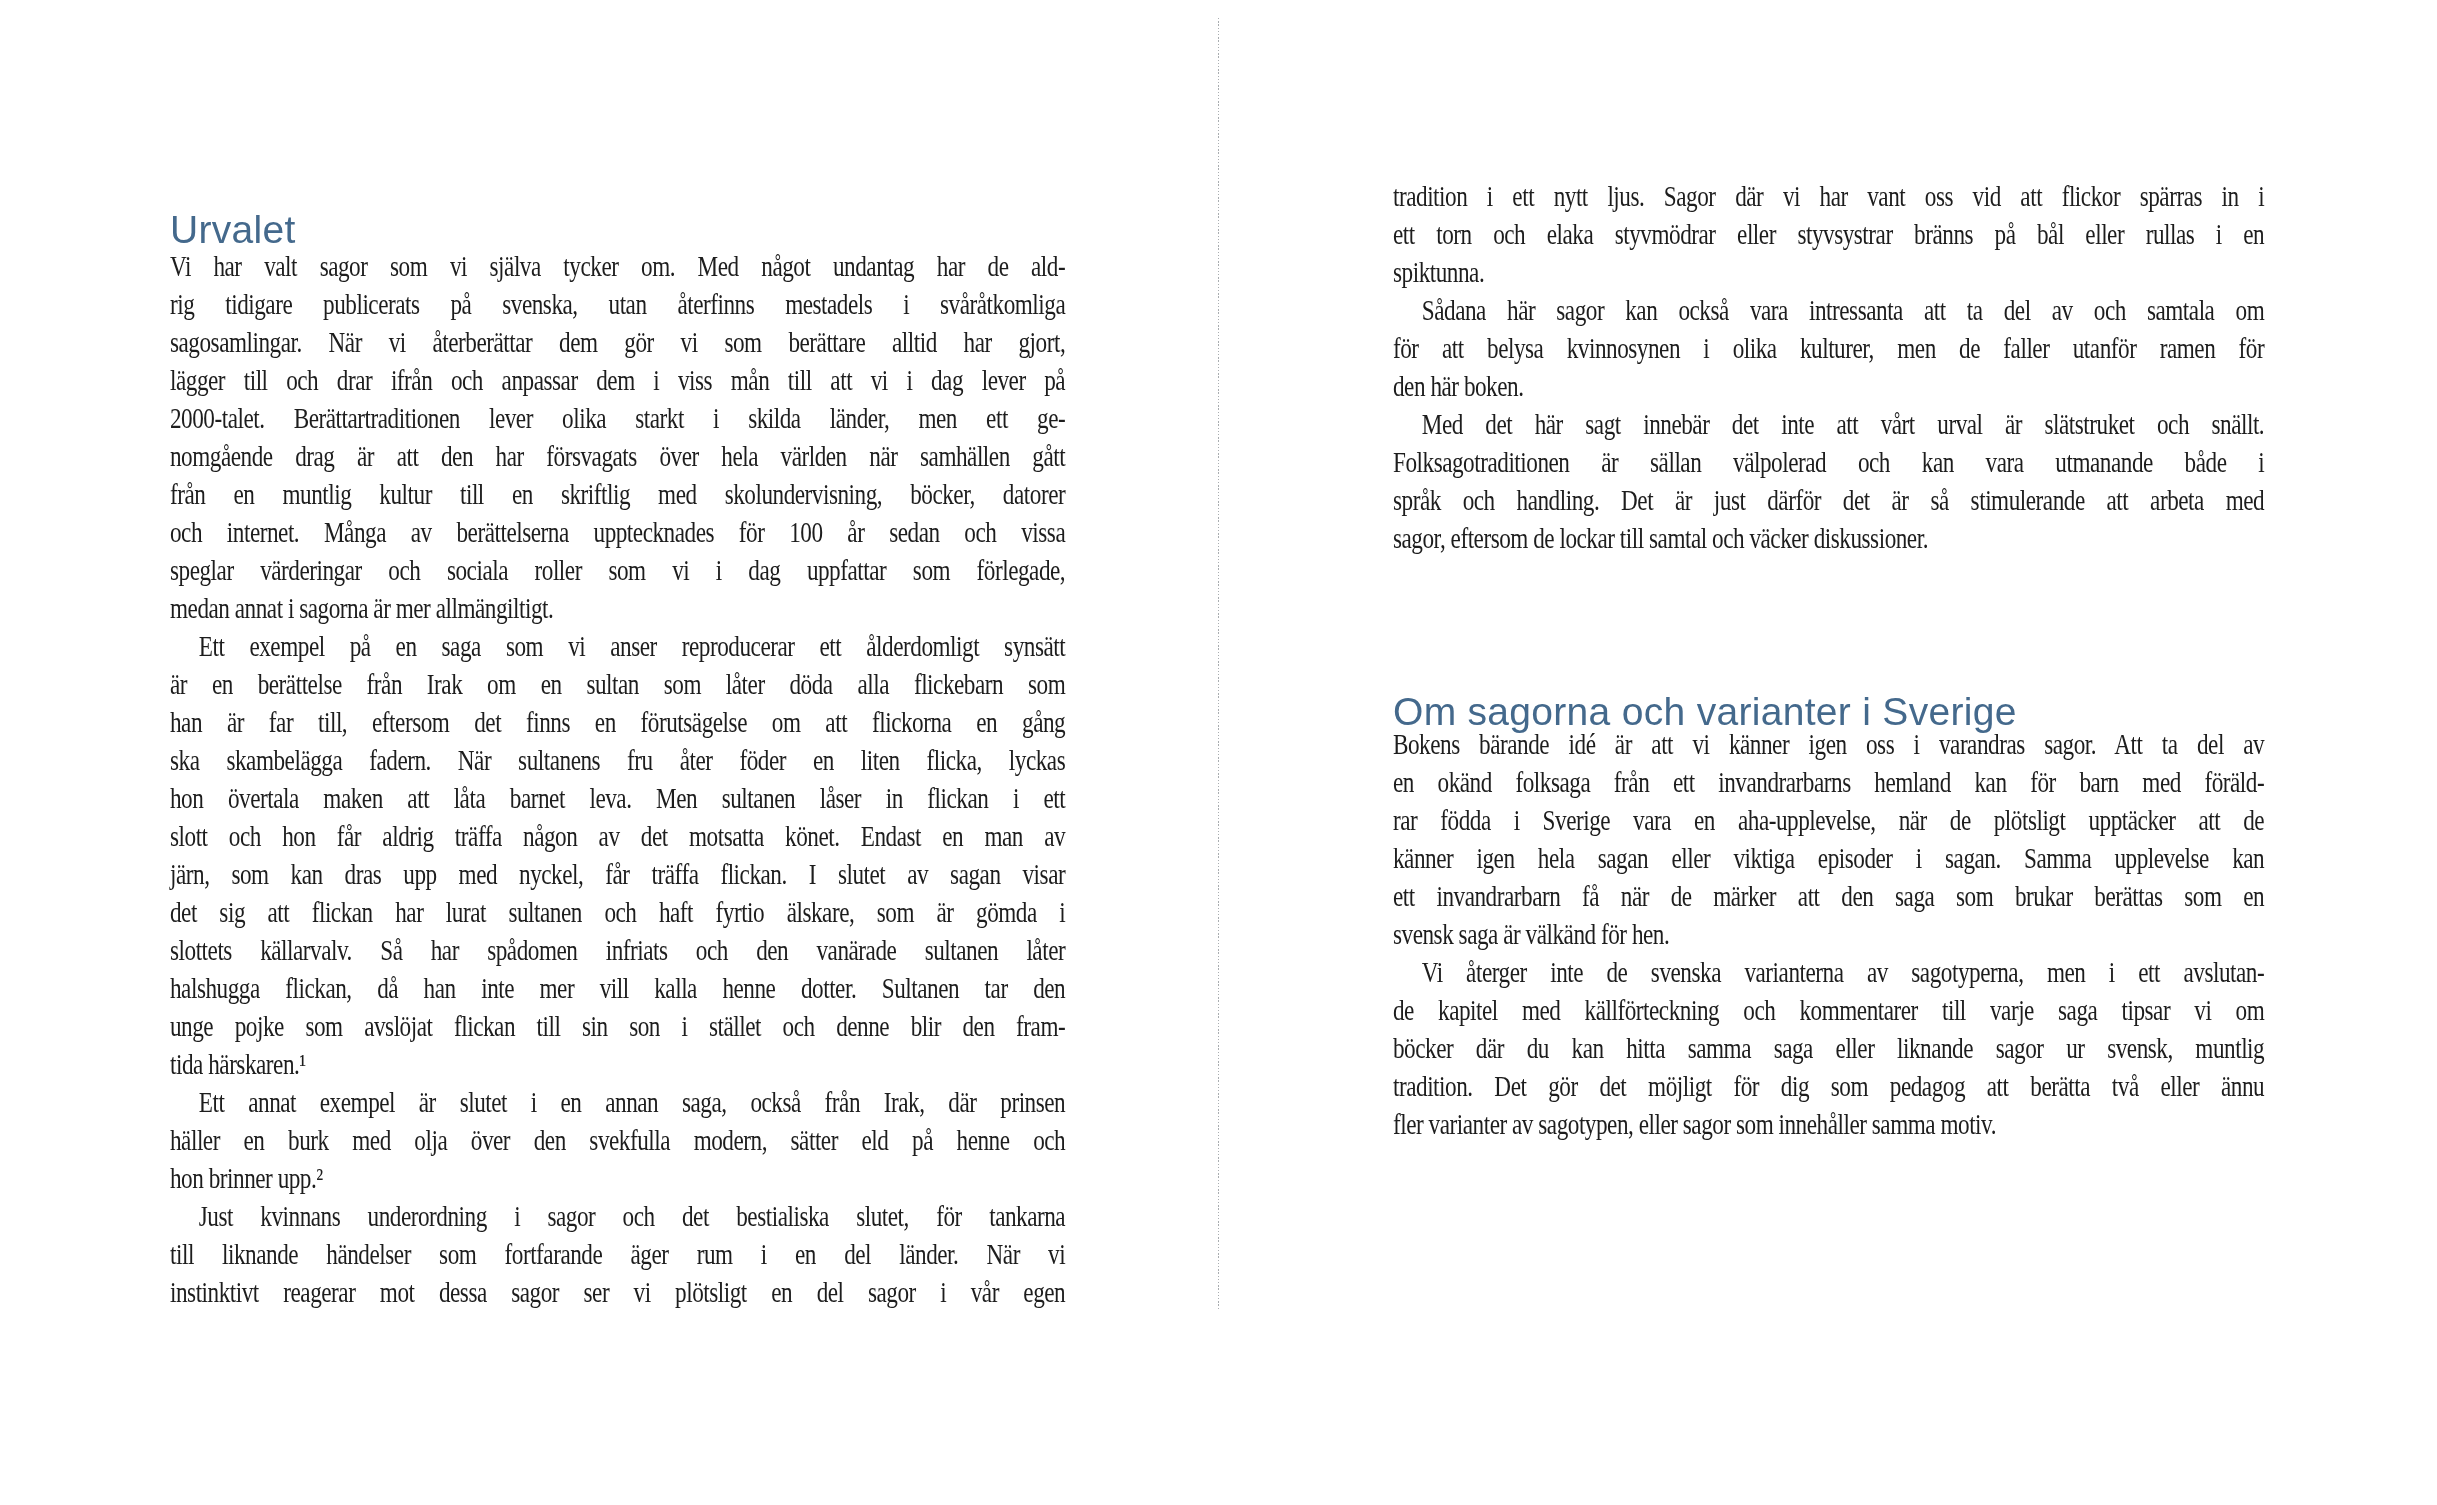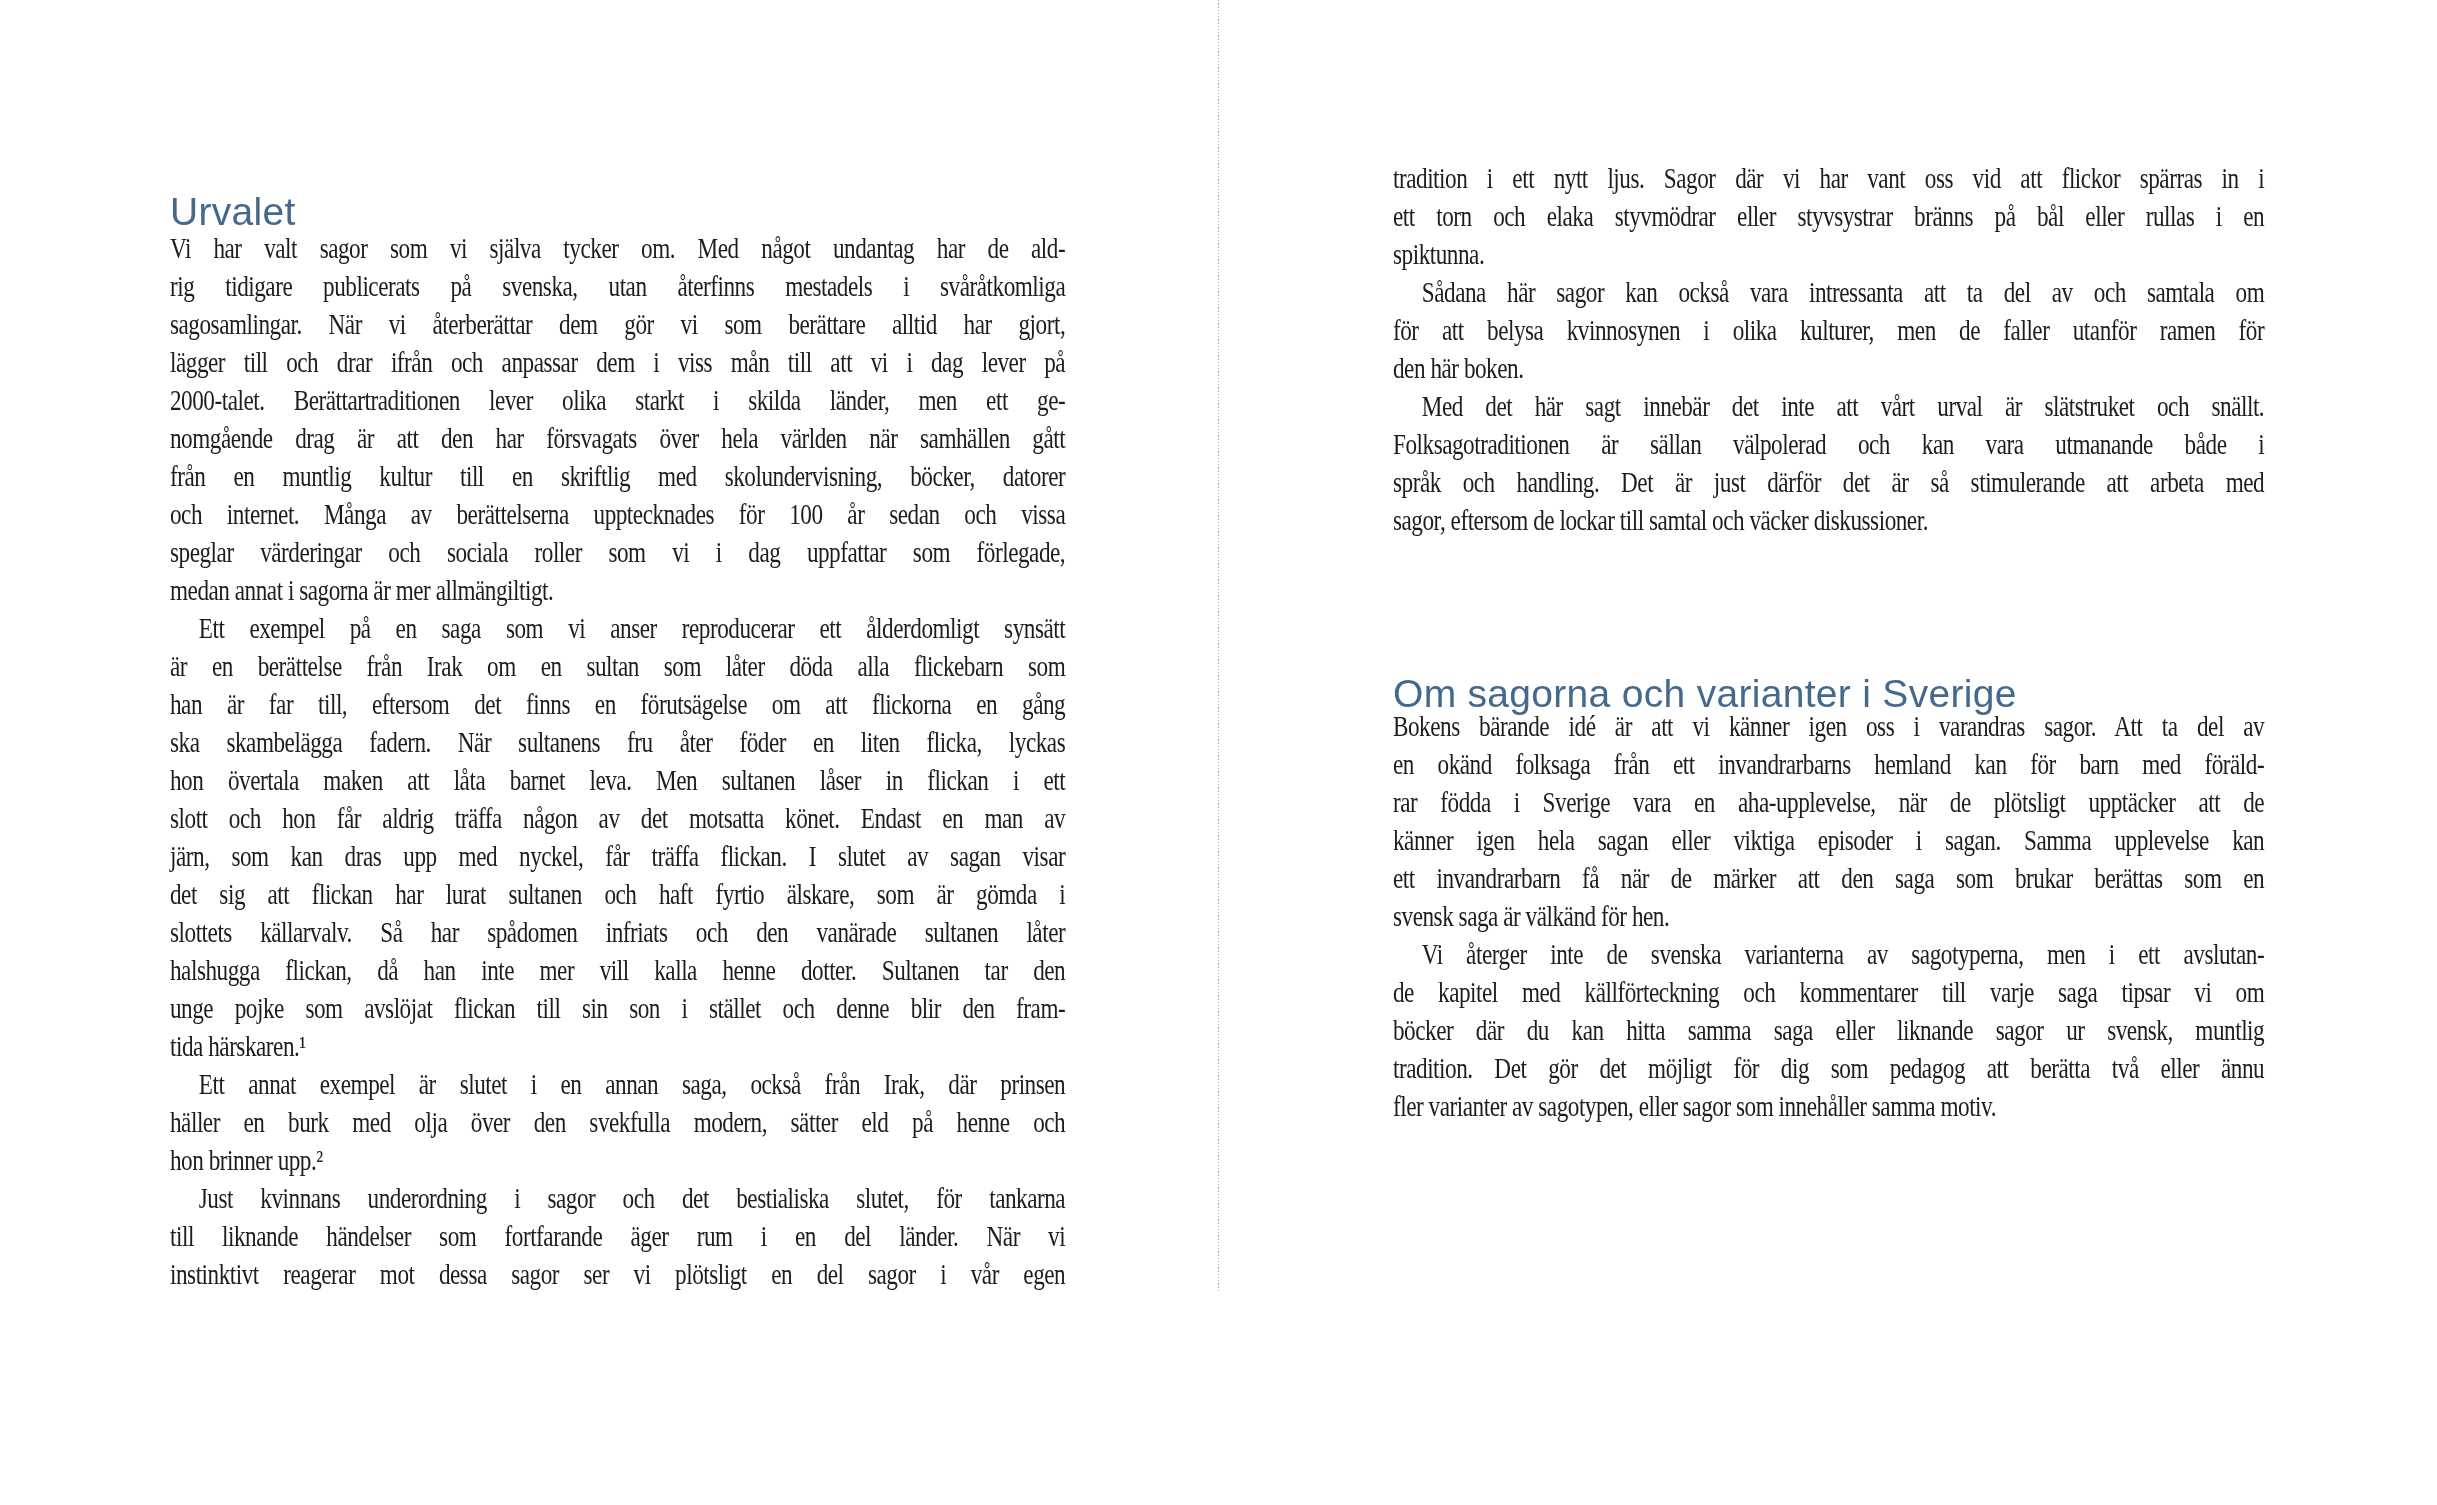--- a/index.html
+++ b/index.html
@@ -7,20 +7,21 @@
     padding: 0;
     background: #ffffff;
   }
   .spread {
     position: relative;
     width: 2438px;
     height: 1292px;
     background: #ffffff;
     overflow: hidden;
     font-family: "Liberation Serif", serif;
+    margin-top: 18px;
   }
   
   .gutter {
     position: absolute;
     left: 1218px;
     top: 0;
     width: 1.3px;
     height: 1505px;
     background: repeating-linear-gradient(
       to bottom,

